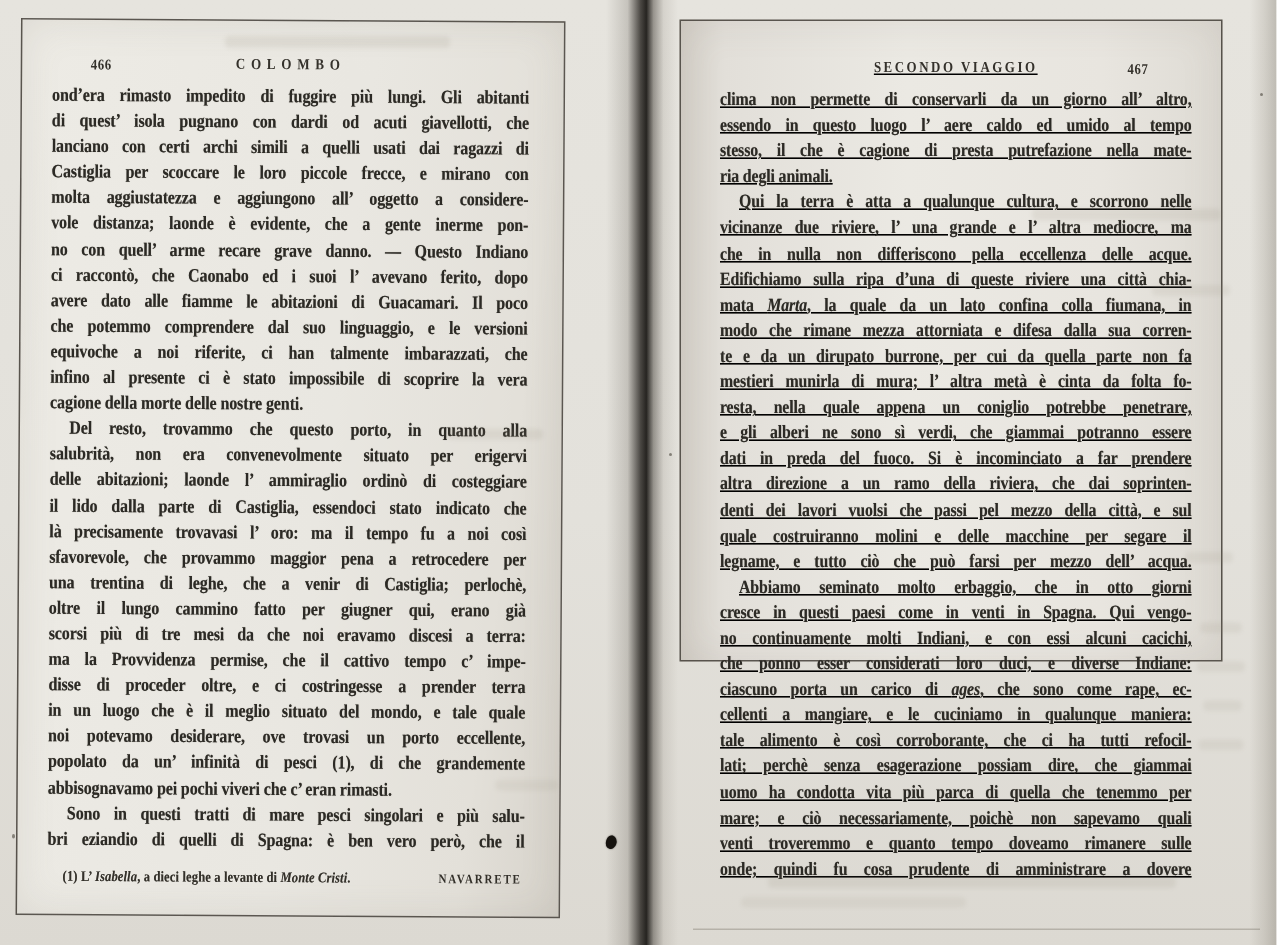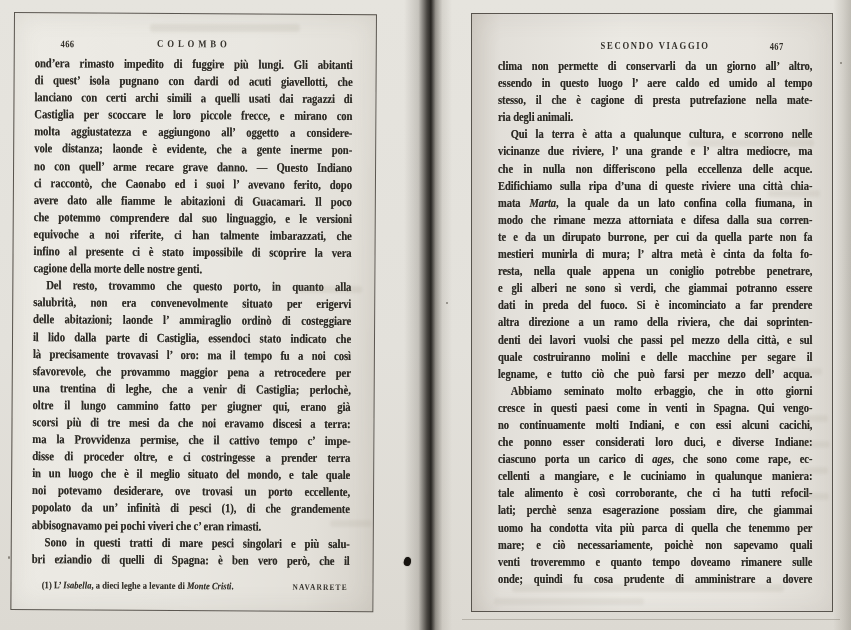--- a/index.html
+++ b/index.html
@@ -14,23 +14,24 @@
     position:absolute; box-sizing:border-box;
     border:1px solid rgba(58,54,47,.82);
   }
   .page.left {
     left:14px; top:12px; width:363px; height:598px;
     transform:rotate(.35deg); transform-origin:top left;
     background:linear-gradient(97deg,#edebe5 0%,#e9e7e1 55%,#e3e0d9 84%,#d6d2ca 100%);
     box-shadow: inset 0 0 26px rgba(120,112,98,.14);
   }
   .page.right {
-    left:471px; top:13px; width:362px; height:599px;
+    left:453px; top:13px; width:362px; height:428px;
     background:linear-gradient(90deg,#d4d0c8 0%,#e2dfd9 8%,#ebe9e3 42%,#e8e5df 78%,#dedbd4 100%);
     box-shadow: inset 0 0 26px rgba(120,112,98,.13);
+    text-decoration: underline;
   }
 
   .text-col {
     position:relative; width:372px; transform-origin:0 0;
     color:#2c2a25;
   }
   .page.left  .text-col { margin:24px 0 0 20px; transform:scaleX(.855); }
   .page.right .text-col { margin:26px 0 0 26px; transform:scaleX(.845); }
 
   

